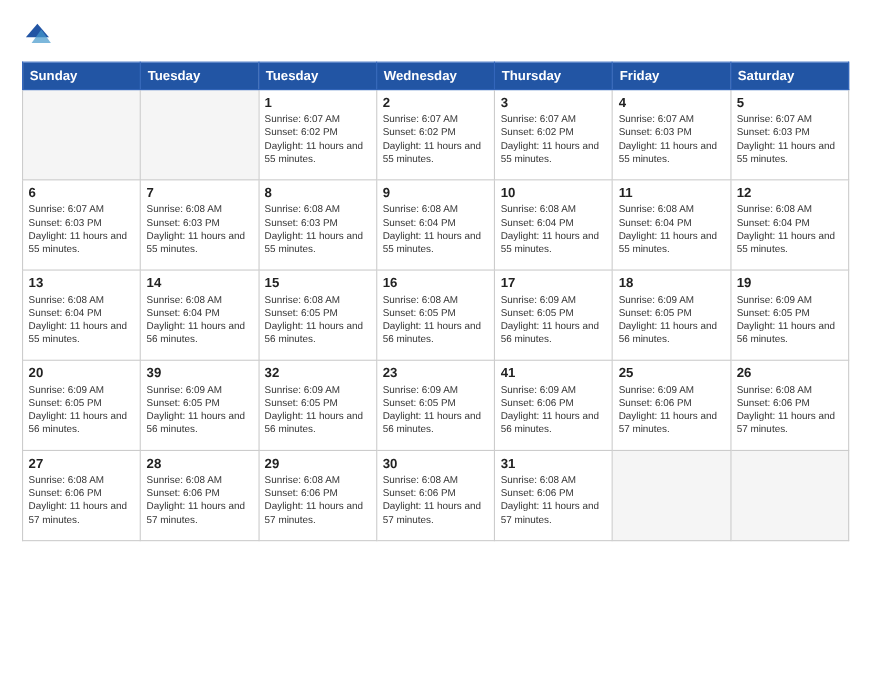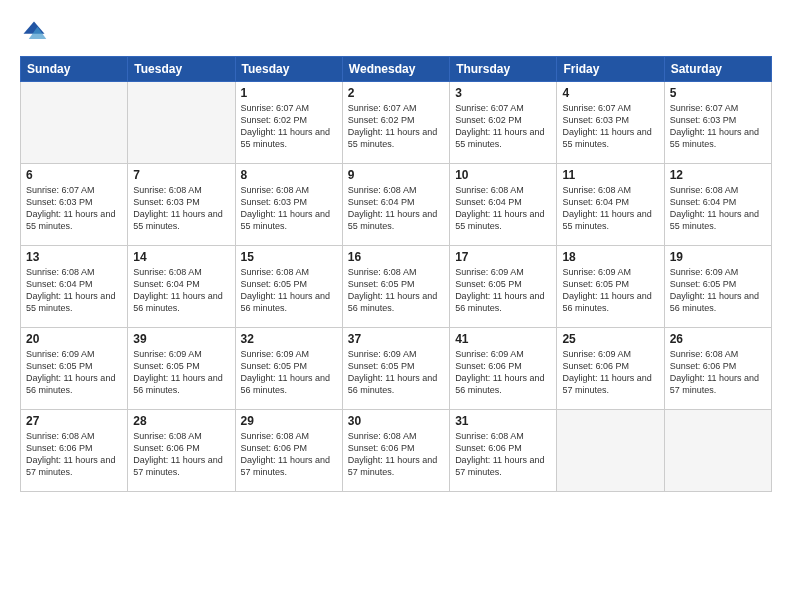--- a/index.html
+++ b/index.html
@@ -222,21 +222,21 @@
           </td>
           <td>
             <span class="day-num">39</span>
             <div class="day-info">Sunrise: 6:09 AM<br>Sunset: 6:05 PM<br>Daylight: 11 hours and 56 minutes.</div>
           </td>
           <td>
             <span class="day-num">32</span>
             <div class="day-info">Sunrise: 6:09 AM<br>Sunset: 6:05 PM<br>Daylight: 11 hours and 56 minutes.</div>
           </td>
           <td>
-            <span class="day-num">37</span>
+            <span class="day-num">23</span>
             <div class="day-info">Sunrise: 6:09 AM<br>Sunset: 6:05 PM<br>Daylight: 11 hours and 56 minutes.</div>
           </td>
           <td>
             <span class="day-num">41</span>
             <div class="day-info">Sunrise: 6:09 AM<br>Sunset: 6:06 PM<br>Daylight: 11 hours and 56 minutes.</div>
           </td>
           <td>
             <span class="day-num">25</span>
             <div class="day-info">Sunrise: 6:09 AM<br>Sunset: 6:06 PM<br>Daylight: 11 hours and 57 minutes.</div>
           </td>

